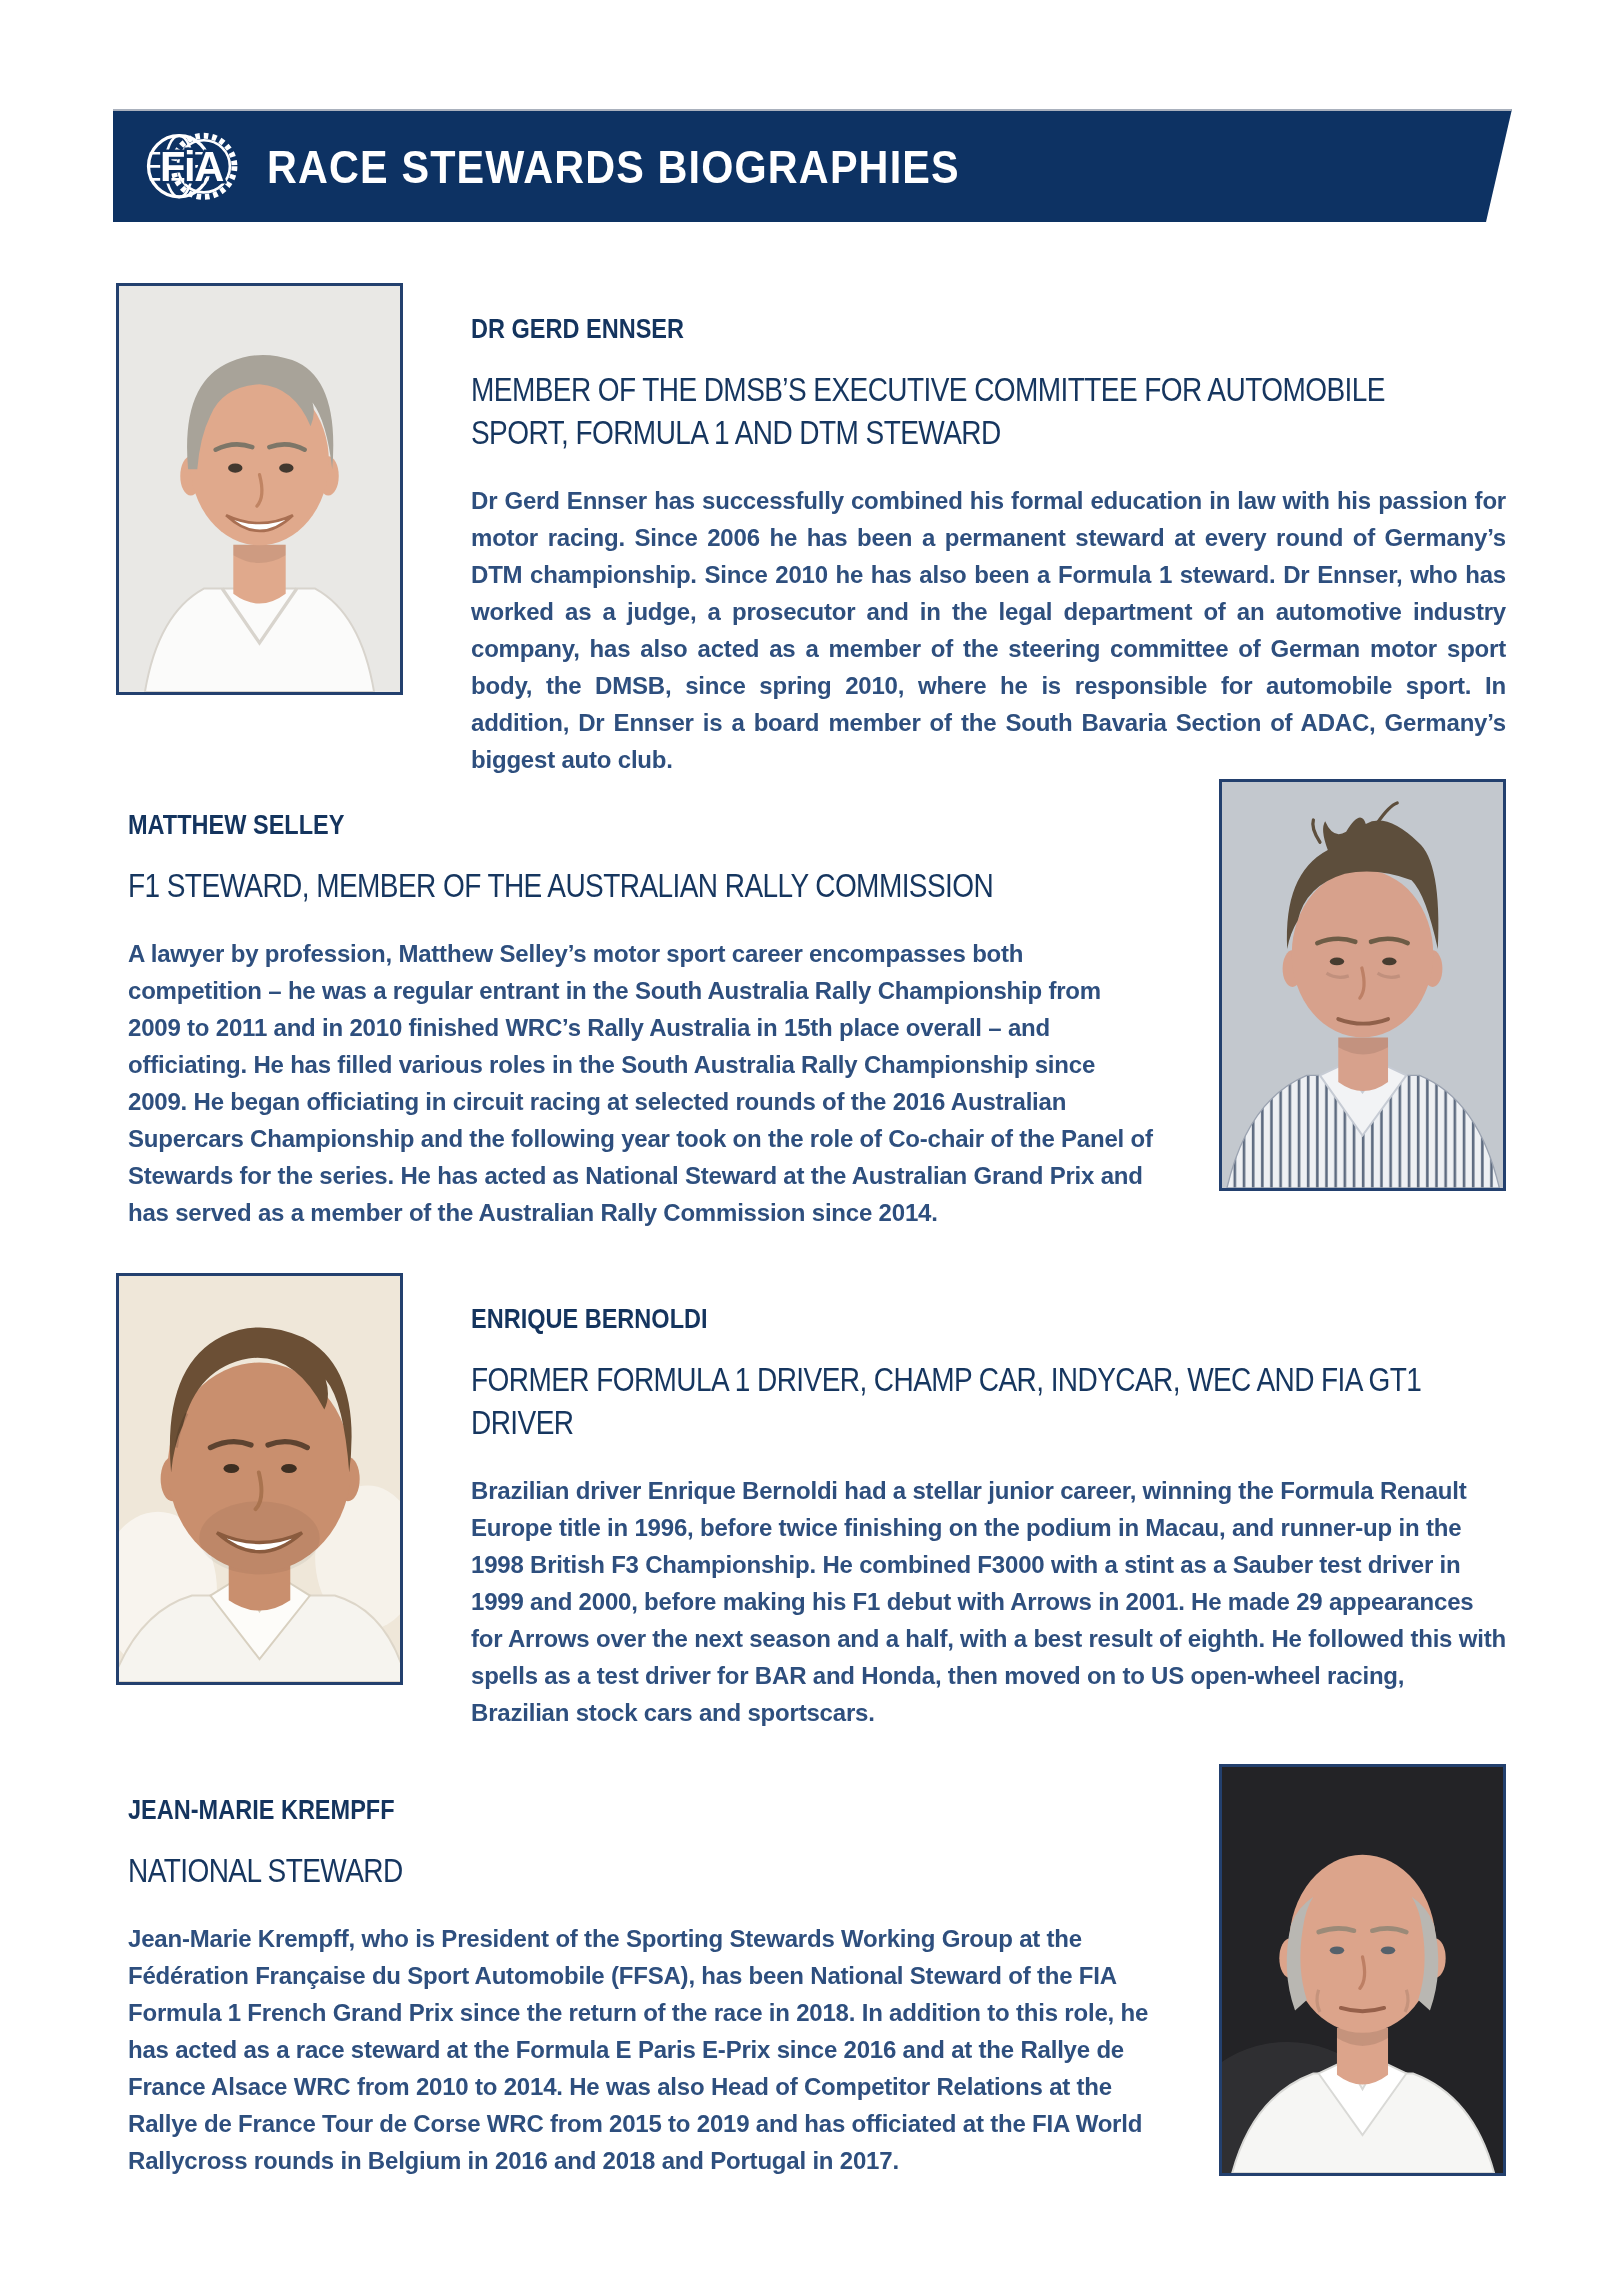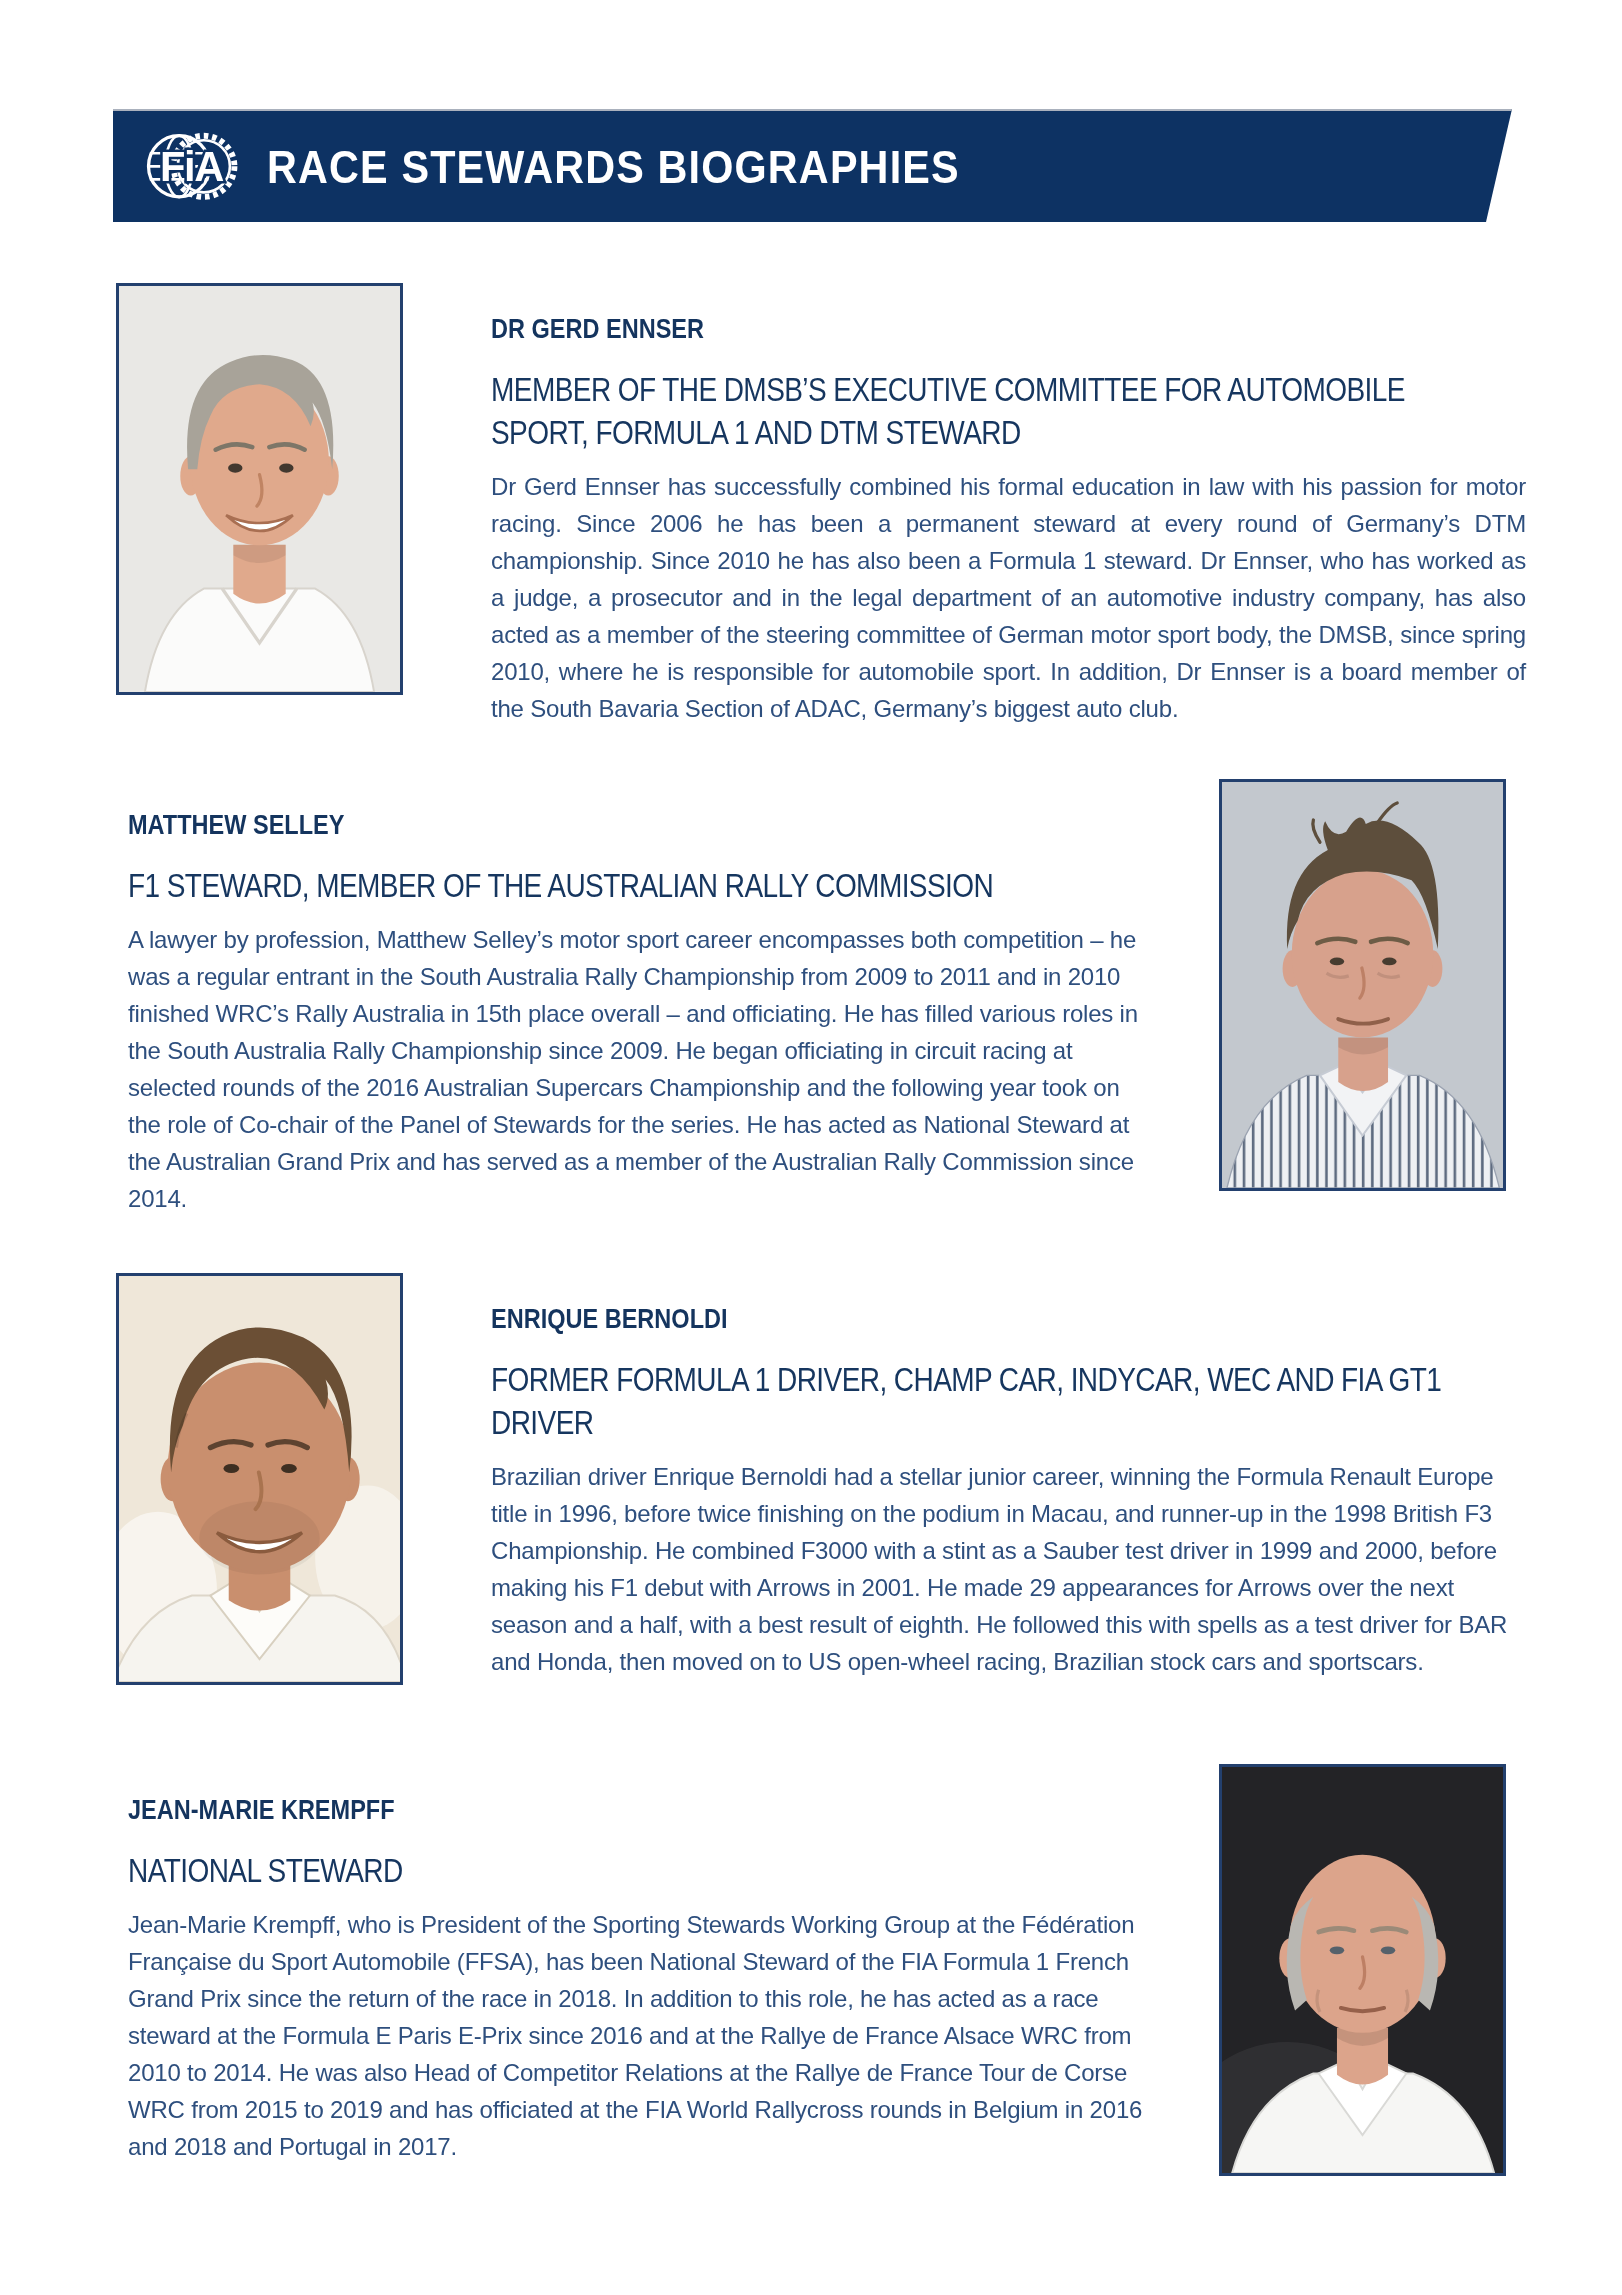--- a/index.html
+++ b/index.html
@@ -15,27 +15,27 @@
                 color:#ffffff;font-size:47px;font-weight:bold;letter-spacing:1.3px;
                 transform:scaleX(.88);transform-origin:left center;white-space:nowrap;}
 
   
   .card{position:absolute;width:1390px;}
   .photo{position:absolute;top:0;width:281px;height:406px;border:3.3px solid #23406e;background:#fff;}
   .photo svg{display:block;width:100%;height:100%;}
   .photo-left{left:0;}
   .photo-right{right:0;}
   .text{position:absolute;top:6.5px;}
-  .text-right{left:375px;width:1035px;}
+  .text-right{left:355px;width:1035px;}
   .text-left{left:12px;width:1029px;}
   .name{font-size:28px;font-weight:bold;color:#14345e;white-space:nowrap;
         transform:scaleX(.84);transform-origin:left top;letter-spacing:0;}
   .role{font-size:33px;font-weight:400;color:#16365f;line-height:43px;margin-top:9.2px;
         width:112%;transform:scaleX(.85);transform-origin:left top;letter-spacing:-0.7px;}
-  .bio-text{font-size:24px;color:#2e4f7e;line-height:37px;margin-top:14px;letter-spacing:-0.2px;}
+  .bio-text{font-size:24px;color:#2e4f7e;line-height:37px;margin-top:28px;letter-spacing:-0.2px;font-weight:bold;}
   .justify{text-align:justify;}
 
   #card1{left:116px;top:283px;}
   #card2{left:116px;top:779px;}
   #card3{left:116px;top:1273px;}
   #card4{left:116px;top:1764px;}
 </style>
 </head>
 <body>
 

